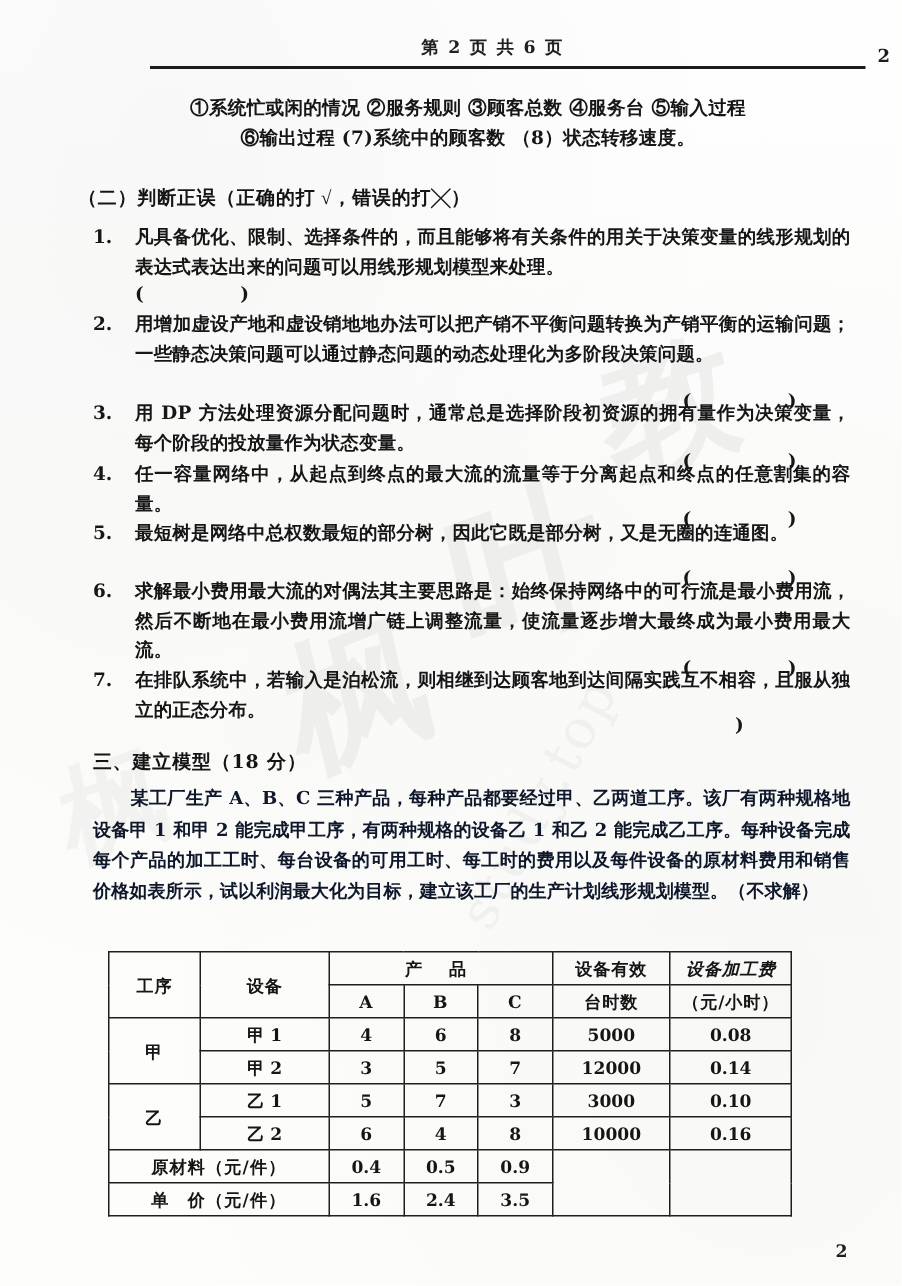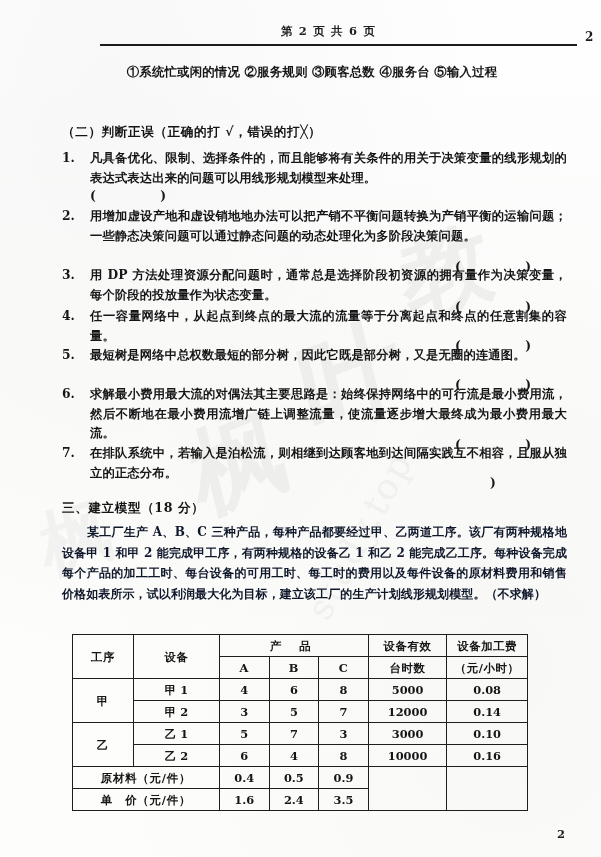--- a/index.html
+++ b/index.html
@@ -209,21 +209,21 @@
   td.hd { font-size: 11.2px; letter-spacing: 0.6px; }
   td.prod-span { font-size: 11.2px; letter-spacing: 7px; padding-left: 7px; }
   td.num { font-size: 11.6px; font-weight: 700; }
   td.lbl-left { font-size: 11.2px; text-align: center; letter-spacing: 0.8px; }
   td.group { font-size: 12px; letter-spacing: 1px; }
   td.blank { }
   .c-work { width: 62px; }
   .c-equip { width: 90px; }
   .c-a, .c-b, .c-c { width: 48px; }
   .c-hours { width: 78px; }
-  .c-cost { width: 82px; }
+  .c-cost { width: 82px; font-style: italic; }
 
   
   .footer-pageno {
     position: absolute;
     left: 557px;
     top: 827px;
     font-size: 11.5px;
     font-weight: 700;
     font-family: "DejaVu Serif", "Liberation Serif", serif;
     color: #1d1d1d;
@@ -244,22 +244,23 @@
 
 <div class="content">
 
   <div class="header">
     <div class="header-title">第 2 页 共 6 页</div>
     <div class="header-rule"></div>
     <div class="header-pageno">2</div>
   </div>
 
   <div class="listline" style="top:62px;">①系统忙或闲的情况  ②服务规则    ③顾客总数      ④服务台    ⑤输入过程</div>
-
-  <div class="sec-head" style="left:62px; top:124px;">（二）判断正误（正确的打 √，错误的打╳）</div>
+  <div class="listline" style="top:82px;">⑥输出过程 (7)系统中的顾客数  （8）状态转移速度。</div>
+
+  <div class="sec-head" style="left:52px; top:124px;font-family:Liberation Serif, serif;">（二）判断正误（正确的打 √，错误的打╳）</div>
 
   <div class="jitem" style="left:62px; top:148px;">
     <span class="jnum">1.</span>
     <span class="jbody">凡具备优化、限制、选择条件的，而且能够将有关条件的用关于决策变量的线形规划的表达式表达出来的问题可以用线形规划模型来处理。</span>
   </div>
   <div class="brk" style="left:90px; top:188px;">(            )</div>
 
   <div class="jitem" style="left:62px; top:206px;">
     <span class="jnum">2.</span>
     <span class="jbody">用增加虚设产地和虚设销地地办法可以把产销不平衡问题转换为产销平衡的运输问题；一些静态决策问题可以通过静态问题的动态处理化为多阶段决策问题。</span>

